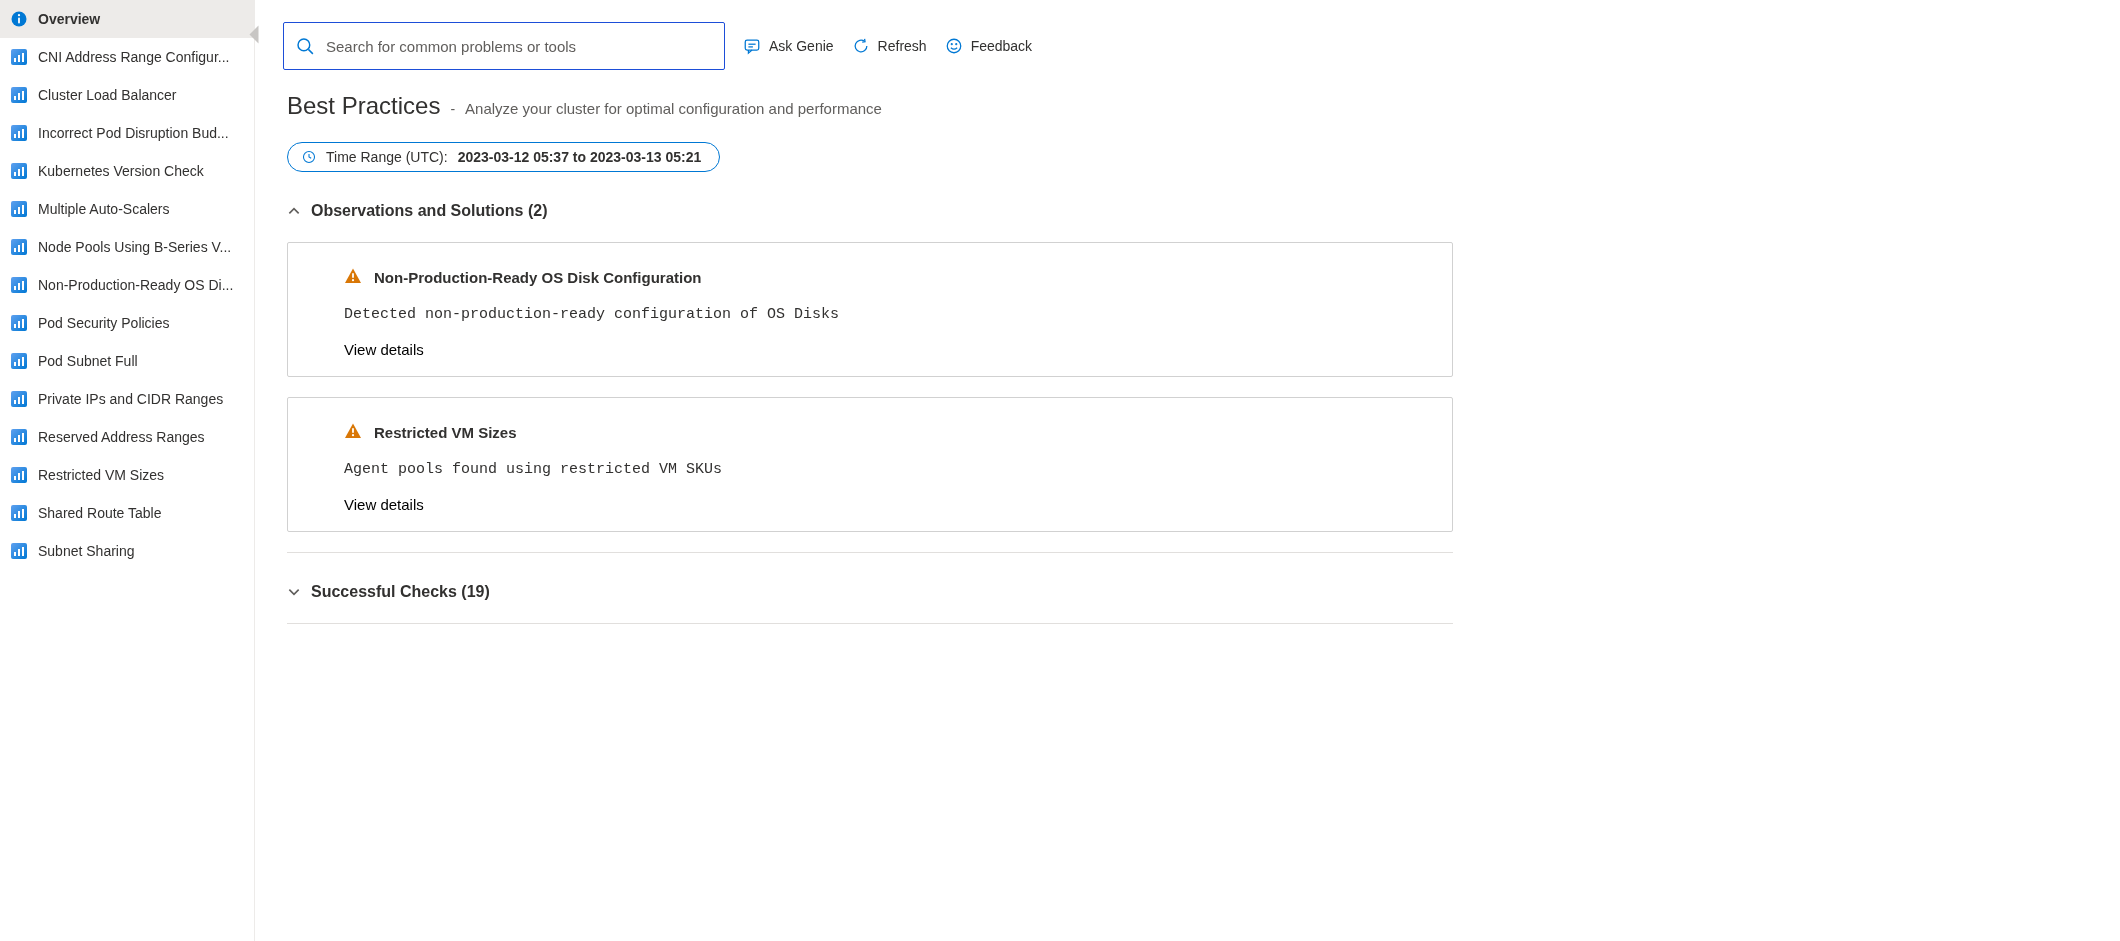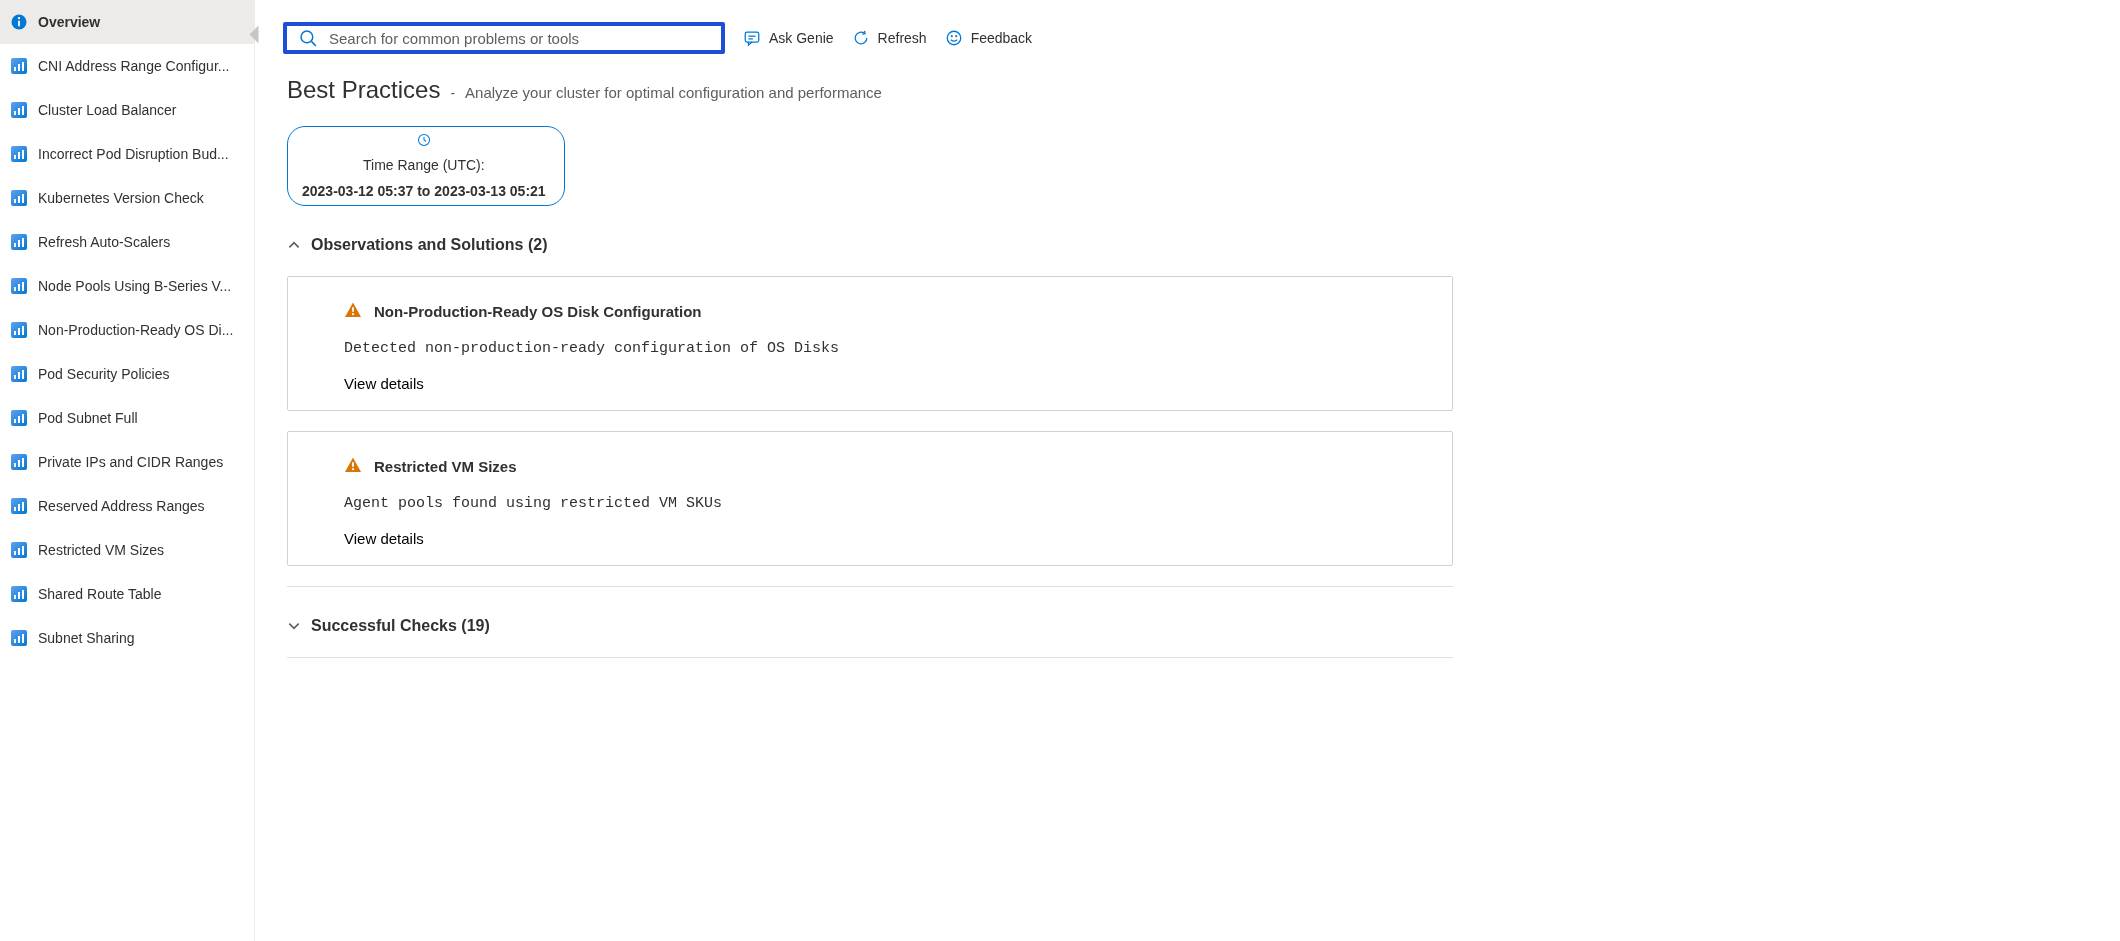--- a/index.html
+++ b/index.html
@@ -1,45 +1,45 @@
 <!DOCTYPE html>
 <html><head>
 <meta charset="utf-8">
 <style>
   * { box-sizing: border-box; }
   html, body { margin:0; padding:0; height:100%; font-family: "Segoe UI", -apple-system, sans-serif; font-size:14px; color:#323130; background:#fff; }
   .root { display:flex; height:100vh; }
 
   
   .sidebar { width:255px; min-width:255px; border-right:1px solid #edebe9; background:#fff; overflow-y:auto; }
-  .sidebar-item { display:flex; align-items:center; height:44px; padding:0 10px; gap:10px; cursor:pointer; }
+  .sidebar-item { display:flex; align-items:center; height:38px; padding:0 10px; gap:10px; cursor:pointer; }
   .sidebar-item.active { background:#edebe9; font-weight:600; }
   .sidebar-item .label { white-space:nowrap; overflow:hidden; text-overflow:ellipsis; flex:1; }
   .collapse-tri { position:absolute; left:245px; top:30px; width:0;height:0;border-left:9px solid transparent;border-right:9px solid transparent;border-bottom:9px solid #c8c6c4; transform:rotate(-90deg); cursor:pointer;}
   .icon-slot { width:18px; height:18px; display:flex; align-items:center; justify-content:center; }
   .chart-icon { width:16px; height:16px; }
   .info-icon-svg { width:16px; height:16px; }
 
   
   .main { flex:1; display:flex; flex-direction:column; overflow:auto; }
   .topbar { display:flex; align-items:center; gap:18px; padding:22px 28px 14px 28px; }
-  .searchbox { flex:0 0 auto; width:442px; height:32px; border:4px solid #1d4ed8; border-radius:2px; display:flex; align-items:center; padding:0 12px; gap:10px; }
+  .searchbox { flex:0 0 auto; width:442px; height:48px; border:1px solid #1d4ed8; border-radius:2px; display:flex; align-items:center; padding:0 12px; gap:10px; }
   .searchbox input { border:none; outline:none; flex:1; font-size:15px; font-family:inherit; color:#323130; background:transparent; }
   .searchbox input::placeholder { color:#605e5c; }
   .top-actions { display:flex; align-items:flex-start; gap:18px; }
   .top-action { display:flex; align-items:center; gap:8px; cursor:pointer; color:#323130; }
   .top-action svg { width:18px; height:18px; }
 
   .content { padding:8px 32px 32px 32px; max-width:1230px; }
   .page-heading { display:flex; align-items:baseline; gap:10px; margin-bottom:22px; }
   .page-title { font-size:24px; font-weight:400; }
   .page-sep { color:#605e5c; }
   .page-sub { color:#605e5c; font-size:15px; }
 
-  .time-pill { display:inline-flex; align-items:center; gap:10px; border:1px solid #0078d4; border-radius:18px; padding:6px 18px 6px 14px; font-size:14px; cursor:pointer;flex-direction:column; }
+  .time-pill { display:inline-flex; align-items:center; gap:10px; border:1px solid #0078d4; border-radius:18px; padding:6px 18px 6px 14px; font-size:14px; cursor:pointer; }
   .time-pill svg { width:14px; height:14px; }
   .time-pill .tr-label { color:#323130; }
   .time-pill .tr-value { font-weight:600; }
 
   .section { margin-top:26px; }
   .section-header { display:flex; align-items:center; gap:10px; cursor:pointer; padding:4px 0; }
   .section-header .title { font-size:16px; font-weight:600; }
   .chev { width:14px; height:14px; }
 
   .cards { margin-top:18px; }
@@ -121,21 +121,21 @@
       </div>
       <div class="sidebar-item">
         <span class="icon-slot">
           <svg class="chart-icon" viewBox="0 0 16 16">
             <rect x="0" y="0" width="16" height="16" rx="2" fill="url(#chartGrad)"></rect>
             <rect x="3" y="9" width="2" height="4" fill="#fff"></rect>
             <rect x="7" y="6" width="2" height="7" fill="#fff"></rect>
             <rect x="11" y="4" width="2" height="9" fill="#fff"></rect>
           </svg>
         </span>
-        <span class="label">Refresh Auto-Scalers</span>
+        <span class="label">Multiple Auto-Scalers</span>
       </div>
       <div class="sidebar-item">
         <span class="icon-slot">
           <svg class="chart-icon" viewBox="0 0 16 16">
             <rect x="0" y="0" width="16" height="16" rx="2" fill="url(#chartGrad)"></rect>
             <rect x="3" y="9" width="2" height="4" fill="#fff"></rect>
             <rect x="7" y="6" width="2" height="7" fill="#fff"></rect>
             <rect x="11" y="4" width="2" height="9" fill="#fff"></rect>
           </svg>
         </span>

